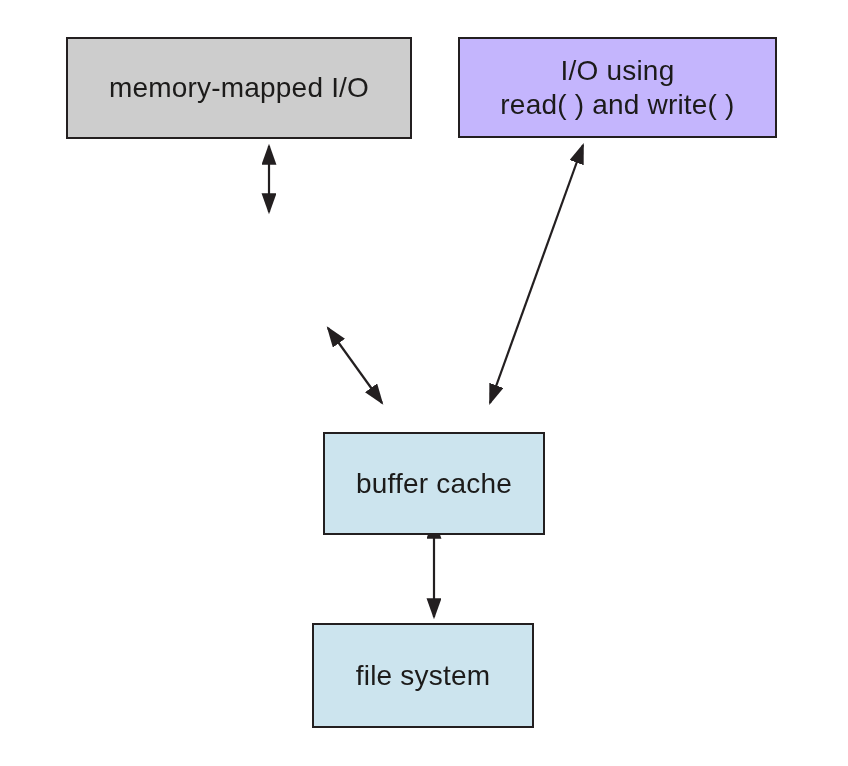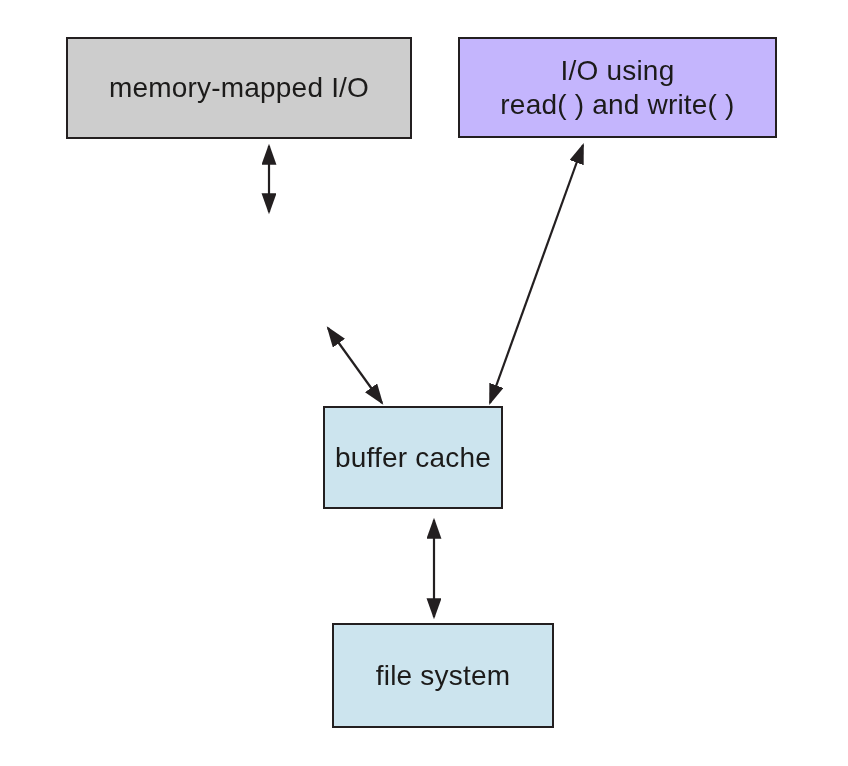--- a/index.html
+++ b/index.html
@@ -37,22 +37,22 @@
     white-space: pre-line;
     letter-spacing: 0.2px;
   }
   .node--gray  { background: #cdcdcd; }
   .node--blue  { background: #cce4ee; }
   .node--white { background: #c4b5fd; }
 
   #node-memory-mapped-io { left: 66px;  top: 37px;  width: 346px; height: 102px; }
   #node-io-read-write    { left: 458px; top: 37px;  width: 319px; height: 101px; }
   #node-page-cache       { left: 160px; top: 218px; width: 222px; height: 102px; }
-  #node-buffer-cache     { left: 323px; top: 406px; width: 180px; height: 103px; }
-  #node-file-system      { left: 332px; top: 623px; width: 222px; height: 105px; }
+  #node-buffer-cache     { left: 323px; top: 432px; width: 222px; height: 103px; }
+  #node-file-system      { left: 312px; top: 623px; width: 222px; height: 105px; }
 </style>
 </head>
 <body>
 
 <div class="canvas">
 
   <svg class="arrow-layer" viewBox="0 0 848 766" xmlns="http://www.w3.org/2000/svg">
     <defs>
       <marker id="ah" markerWidth="12" markerHeight="9" refX="8.5" refY="3.4" orient="auto-start-reverse" markerUnits="strokeWidth">
         <path d="M0,0 L9.5,3.4 L0,6.8 z" fill="#231f20"></path>

